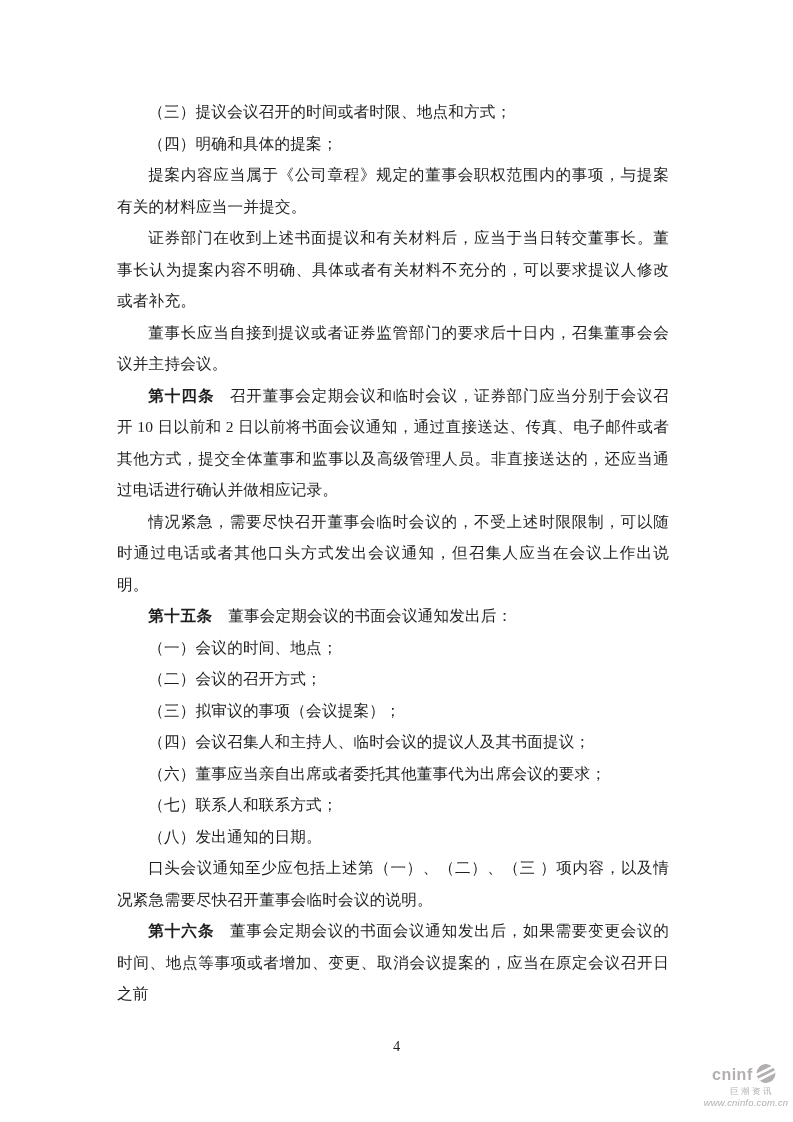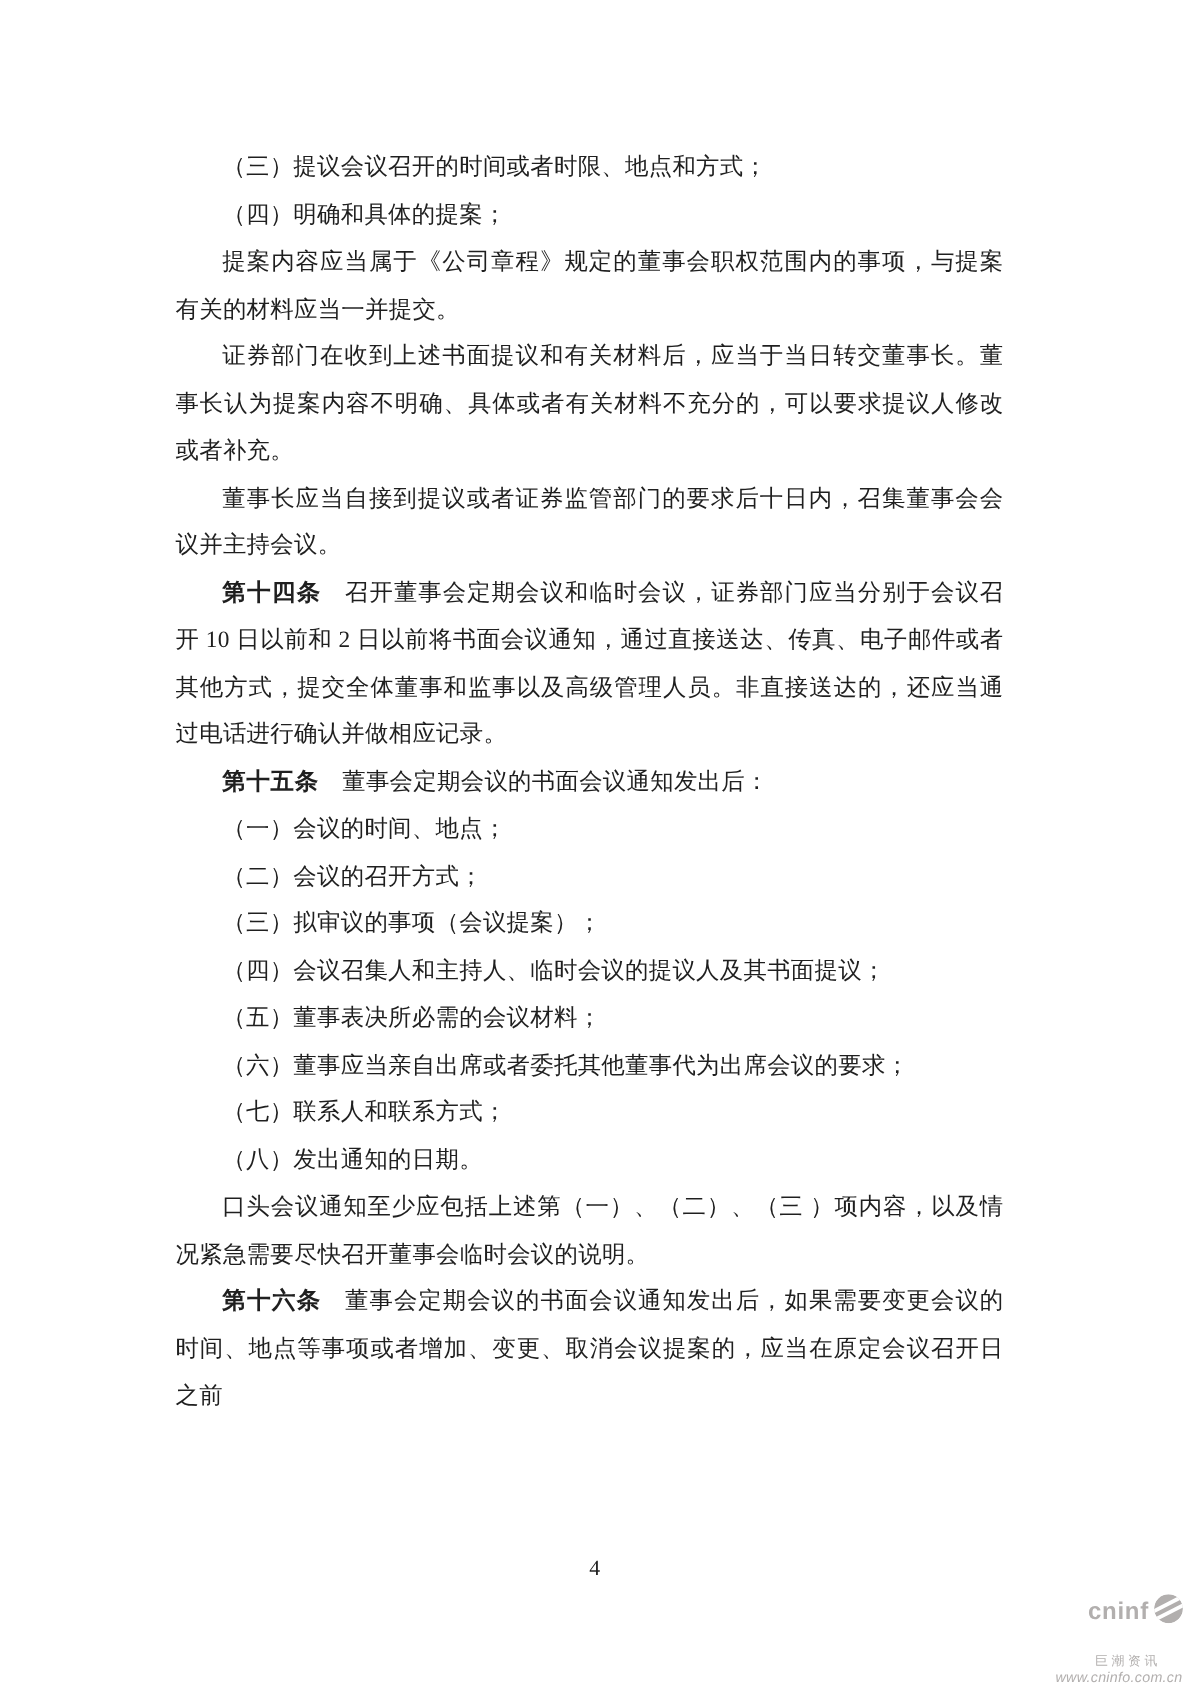--- a/index.html
+++ b/index.html
@@ -49,40 +49,40 @@
     top: 1064px;
     right: 3px;
     width: 88px;
     font-family: "Liberation Sans", "DejaVu Sans", sans-serif;
     color: #b2afae;
     text-align: center;
   }
   .logo-top {
     display: flex;
     align-items: center;
-    justify-content: flex-end;
+    justify-content: flex-start;
     gap: 2px;
     height: 22px;
     padding-left: 10px;
   }
   .logo-brand {
     font-weight: 700;
     font-size: 16px;
     letter-spacing: 0.5px;
     line-height: 1;
   }
   .logo-swirl {
     display: inline-block;
     flex: 0 0 auto;
   }
   .logo-cn {
     font-size: 8.5px;
     letter-spacing: 2.5px;
     line-height: 10px;
-    margin-top: 16px;
+    margin-top: 0px;
     padding-left: 12px;
   }
   .logo-url {
     font-size: 9.5px;
     letter-spacing: 0.2px;
     line-height: 12px;
     margin-top: 1px;
     white-space: nowrap;
     font-style: italic;
   }
@@ -92,26 +92,26 @@
 
 <div class="page">
 
   <div class="content">
       <p class="para item">（三）提议会议召开的时间或者时限、地点和方式；</p>
       <p class="para item">（四）明确和具体的提案；</p>
       <p class="para body">提案内容应当属于《公司章程》规定的董事会职权范围内的事项，与提案有关的材料应当一并提交。</p>
       <p class="para body">证券部门在收到上述书面提议和有关材料后，应当于当日转交董事长。董事长认为提案内容不明确、具体或者有关材料不充分的，可以要求提议人修改或者补充。</p>
       <p class="para body">董事长应当自接到提议或者证券监管部门的要求后十日内，召集董事会会议并主持会议。</p>
       <p class="para article"><b class="article-label">第十四条</b><span>召开董事会定期会议和临时会议，证券部门应当分别于会议召开 10 日以前和 2 日以前将书面会议通知，通过直接送达、传真、电子邮件或者其他方式，提交全体董事和监事以及高级管理人员。非直接送达的，还应当通过电话进行确认并做相应记录。</span></p>
+      <p class="para body">情况紧急，需要尽快召开董事会临时会议的，不受上述时限限制，可以随时通过电话或者其他口头方式发出会议通知，但召集人应当在会议上作出说明。</p>
       <p class="para article"><b class="article-label">第十五条</b><span>董事会定期会议的书面会议通知发出后：</span></p>
       <p class="para item">（一）会议的时间、地点；</p>
       <p class="para item">（二）会议的召开方式；</p>
       <p class="para item">（三）拟审议的事项（会议提案）；</p>
       <p class="para item">（四）会议召集人和主持人、临时会议的提议人及其书面提议；</p>
-      <p class="para item">（五）董事表决所必需的会议材料；</p>
       <p class="para item">（六）董事应当亲自出席或者委托其他董事代为出席会议的要求；</p>
       <p class="para item">（七）联系人和联系方式；</p>
       <p class="para item">（八）发出通知的日期。</p>
       <p class="para body">口头会议通知至少应包括上述第（一）、（二）、（三 ）项内容，以及情况紧急需要尽快召开董事会临时会议的说明。</p>
       <p class="para article"><b class="article-label">第十六条</b><span>董事会定期会议的书面会议通知发出后，如果需要变更会议的时间、地点等事项或者增加、变更、取消会议提案的，应当在原定会议召开日之前</span></p>
     </div>
 
   <div class="page-number">4</div>
 
   <div class="logo">

